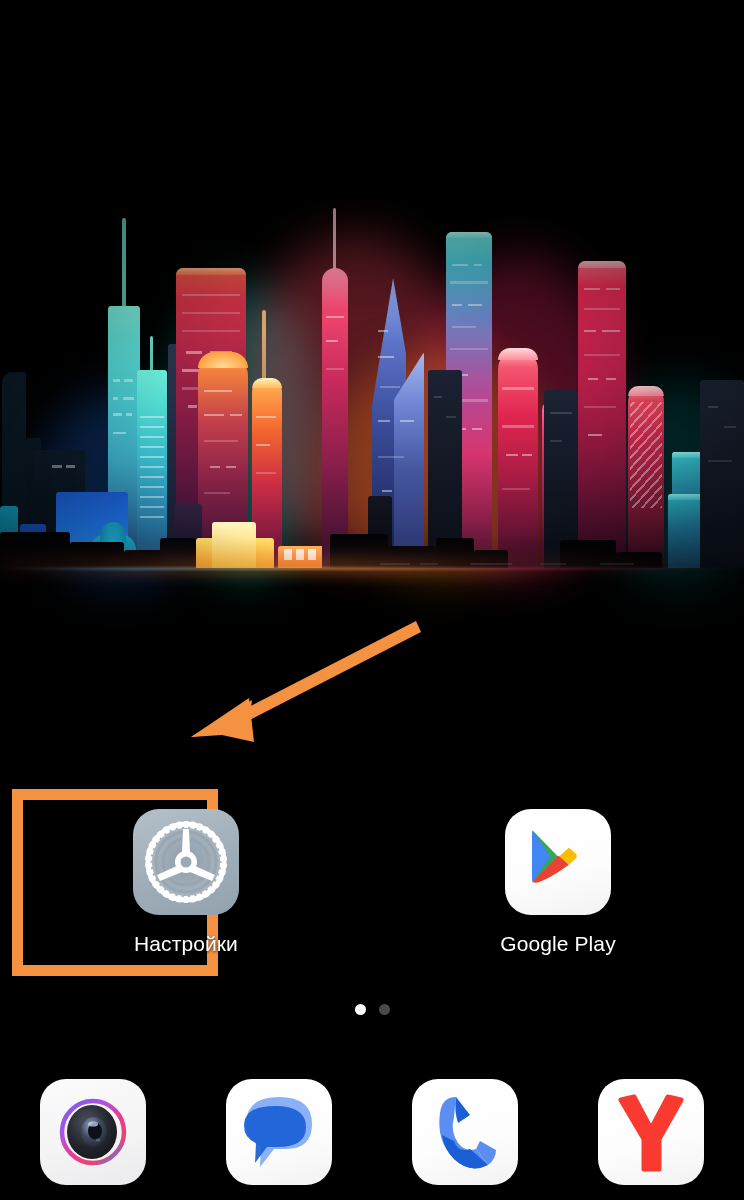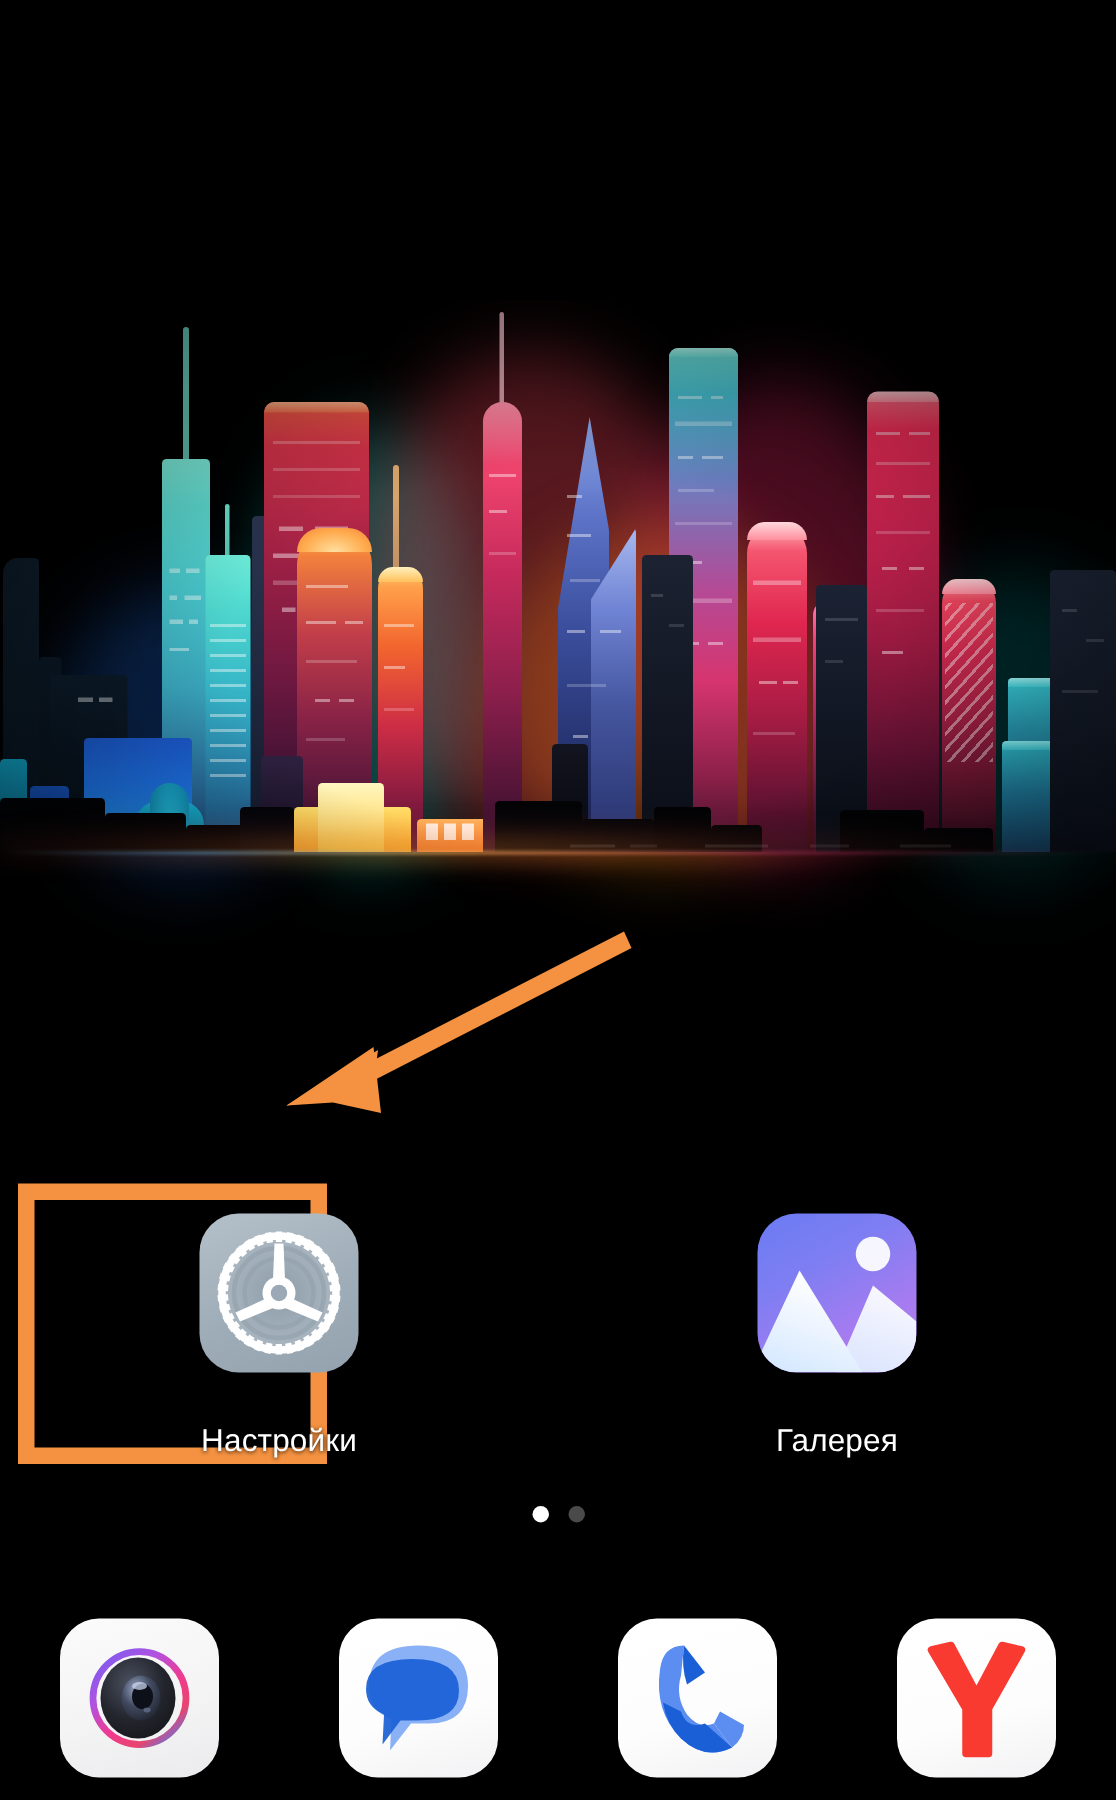--- a/index.html
+++ b/index.html
@@ -60,21 +60,21 @@
   .cell {
     flex:1 1 0; display:flex; flex-direction:column;
     align-items:center; justify-content:flex-start;
     padding-top:19px;
   }
   .iconbox {
     position:relative; width:106px; height:106px;
     border-radius:26px; overflow:hidden; flex:0 0 auto;
   }
   .label {
-    margin-top:34px; font-size:21px; color:#fff;
+    margin-top:17px; font-size:21px; color:#fff;
     letter-spacing:.1px; white-space:nowrap; text-align:center;
     text-shadow:0 1px 3px rgba(0,0,0,.85);
   }
 
   
   .ic-settings { background:linear-gradient(160deg,#b4c0c9 0%,#9fadb8 55%,#93a2ae 100%); }
   
   .ic-gallery { background:linear-gradient(150deg,#6a7bf2 0%,#7f7ef2 35%,#a77bf0 70%,#b57ef0 100%); }
   
   .ic-white { background:linear-gradient(165deg,#ffffff 0%,#fdfdfd 60%,#f2f2f4 100%); }
@@ -406,42 +406,34 @@
             <path d="M 27 72 L 24 66 L 46 56 L 49 63 Z"></path>
             <path d="M 79 72 L 82 66 L 60 56 L 57 63 Z"></path>
           </g>
           <circle cx="53" cy="53" r="11" fill="#ffffff"></circle>
           <circle cx="53" cy="53" r="5.5" fill="#9aa9b5"></circle>
         </svg>
       </div>
       <div class="label">Настройки</div>
     </div>
 
+
     <div class="cell">
-      <div class="iconbox ic-gallery">
+      <div class="iconbox ic-white">
         <svg viewBox="0 0 106 106" width="106" height="106">
-          <defs>
-            <linearGradient id="mtn1" x1="0" y1="1" x2="0.4" y2="0">
-              <stop offset="0%" stop-color="#cfe6ff"></stop>
-              <stop offset="60%" stop-color="#eef5ff"></stop>
-              <stop offset="100%" stop-color="#ffffff"></stop>
-            </linearGradient>
-            <linearGradient id="mtn2" x1="0" y1="1" x2="0.3" y2="0">
-              <stop offset="0%" stop-color="#dbe9ff"></stop>
-              <stop offset="100%" stop-color="#fbfdff"></stop>
-            </linearGradient>
-          </defs>
-          <circle cx="77" cy="27" r="11.5" fill="#ffffff" opacity=".93"></circle>
-          <path d="M 52 106 L 106 106 L 106 72 L 77 48 Z" fill="url(#mtn2)" opacity=".95"></path>
-          <path d="M -4 106 L 70 106 L 28 38 Z" fill="url(#mtn1)"></path>
+          <g transform="translate(27,21) scale(0.0615)">
+            <path d="M 10 10 L 430 440 L 300 570 Q 20 860 10 840 Z" fill="#34a853"></path>
+            <path d="M 10 10 Q 0 25 0 120 L 0 740 Q 0 835 10 840 L 300 430 Z" fill="#4285f4"></path>
+            <path d="M 430 440 L 600 290 Q 720 380 730 425 Q 735 450 600 560 Z" fill="#fbbc04"></path>
+            <path d="M 10 840 L 430 420 L 600 565 Q 430 690 300 760 Q 60 895 10 845 Z" fill="#ea4335"></path>
+          </g>
         </svg>
       </div>
-      <div class="label">Галерея</div>
-    </div>
-
+      <div class="label">Google Play</div>
+    </div>
 
   </div>
 
   <div id="dots">
     <div class="dot" style="background:#ffffff;"></div>
     <div class="dot" style="background:#4a4a4a;"></div>
   </div>
 
   <div id="dock">
 

